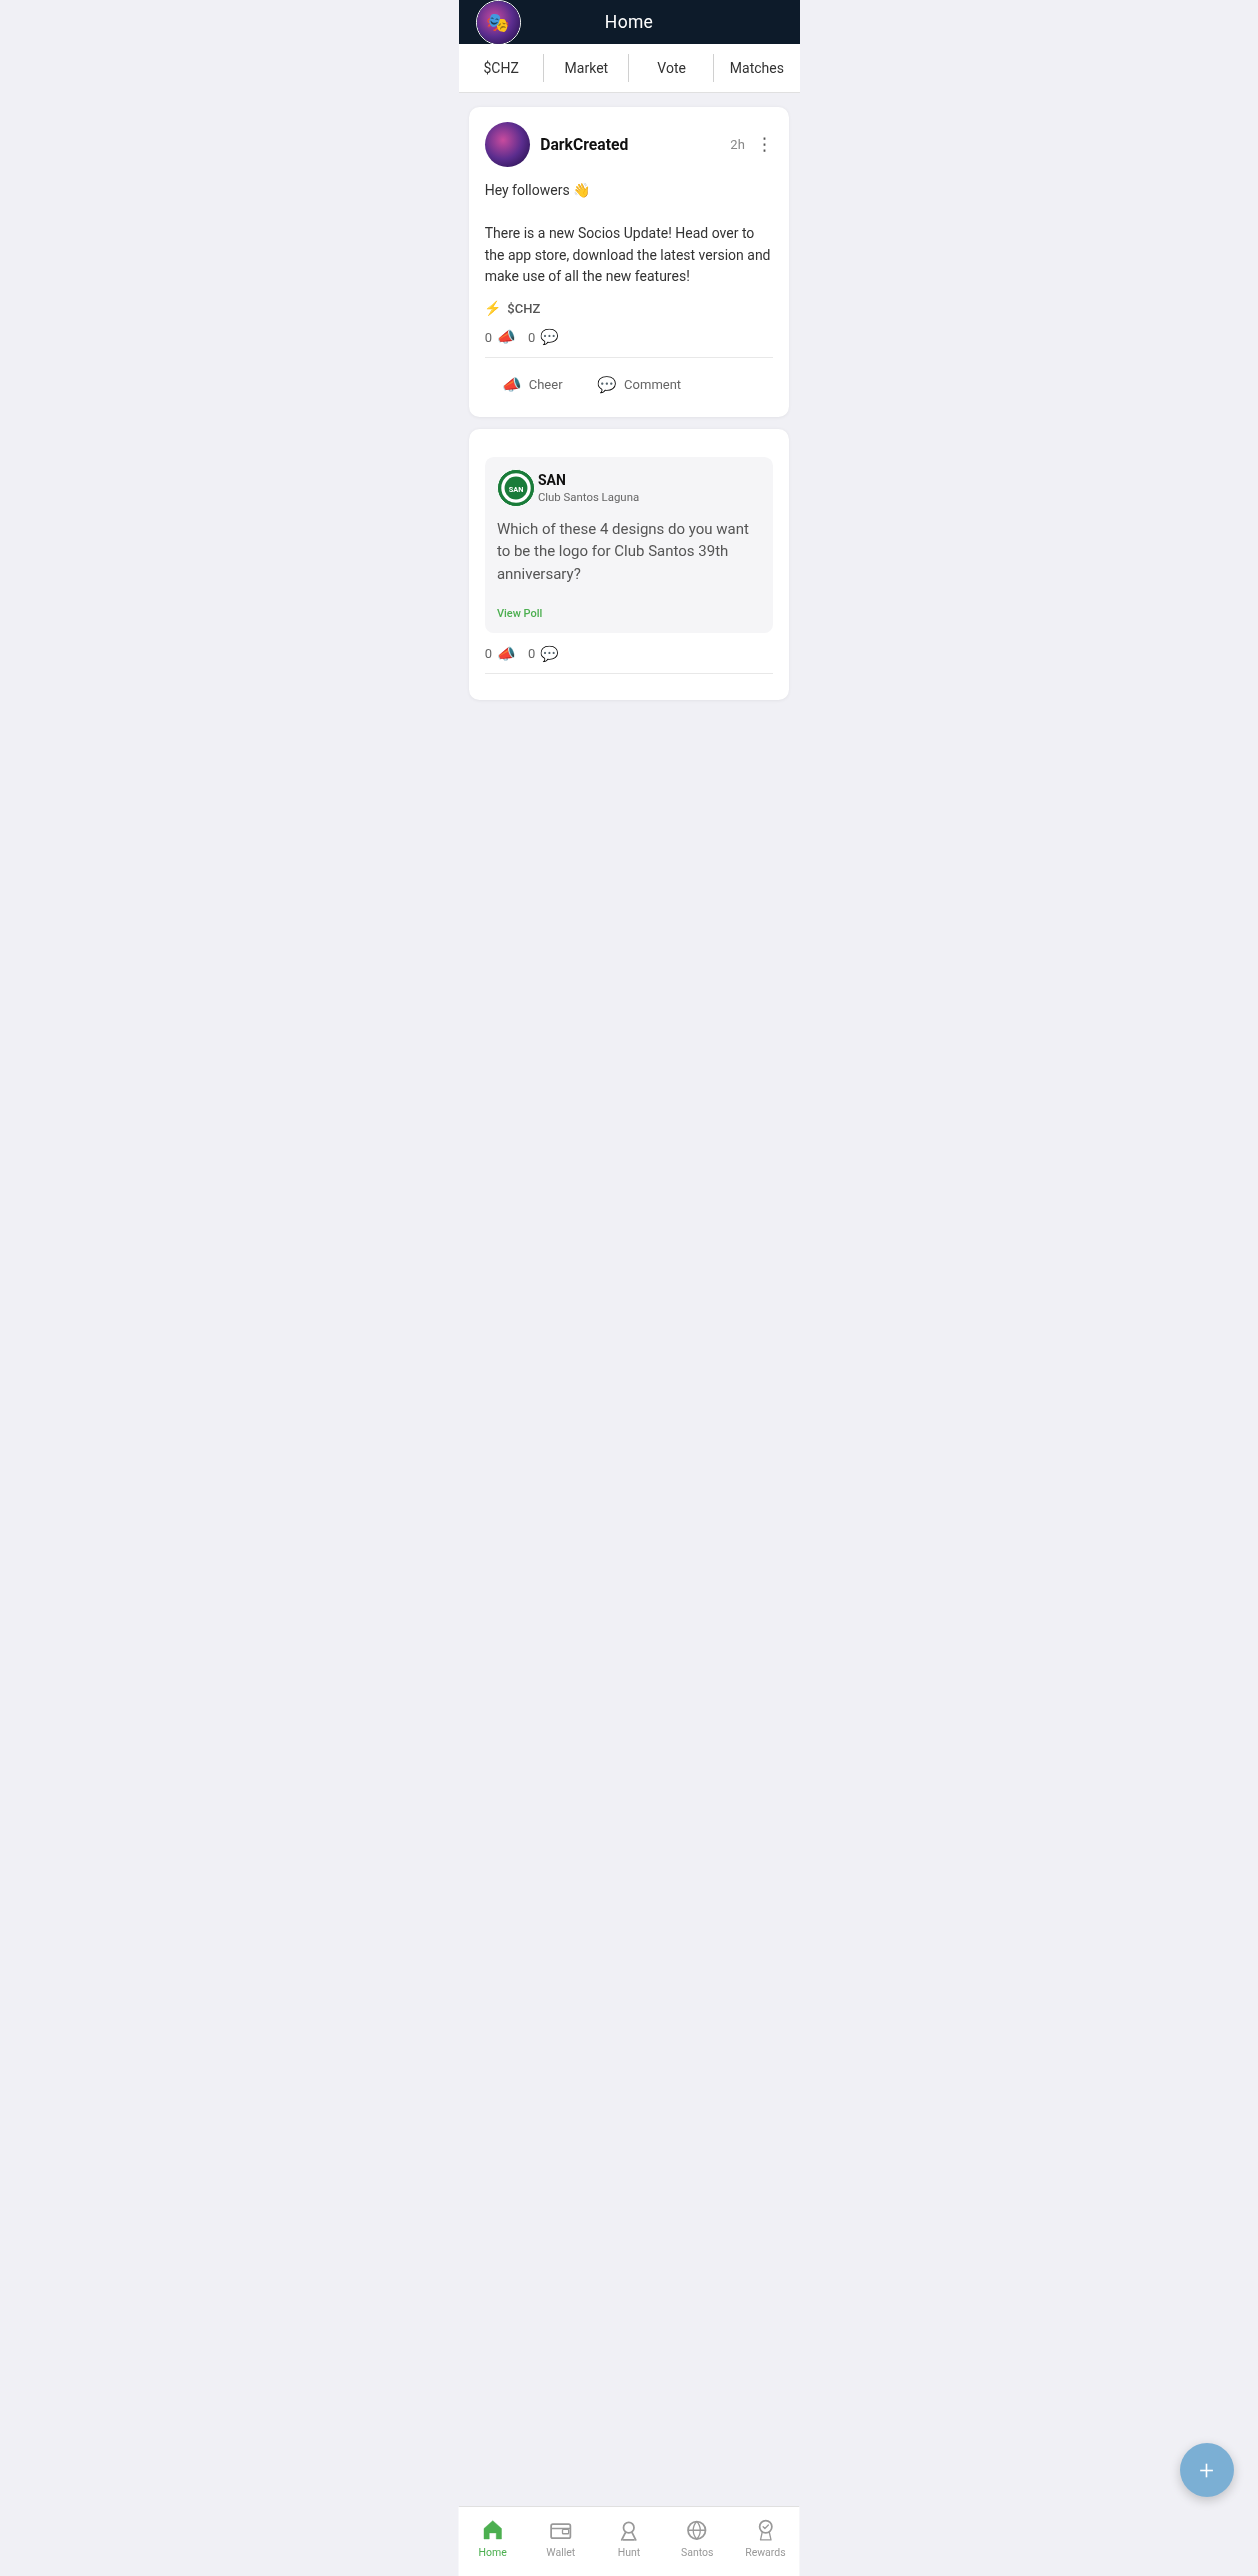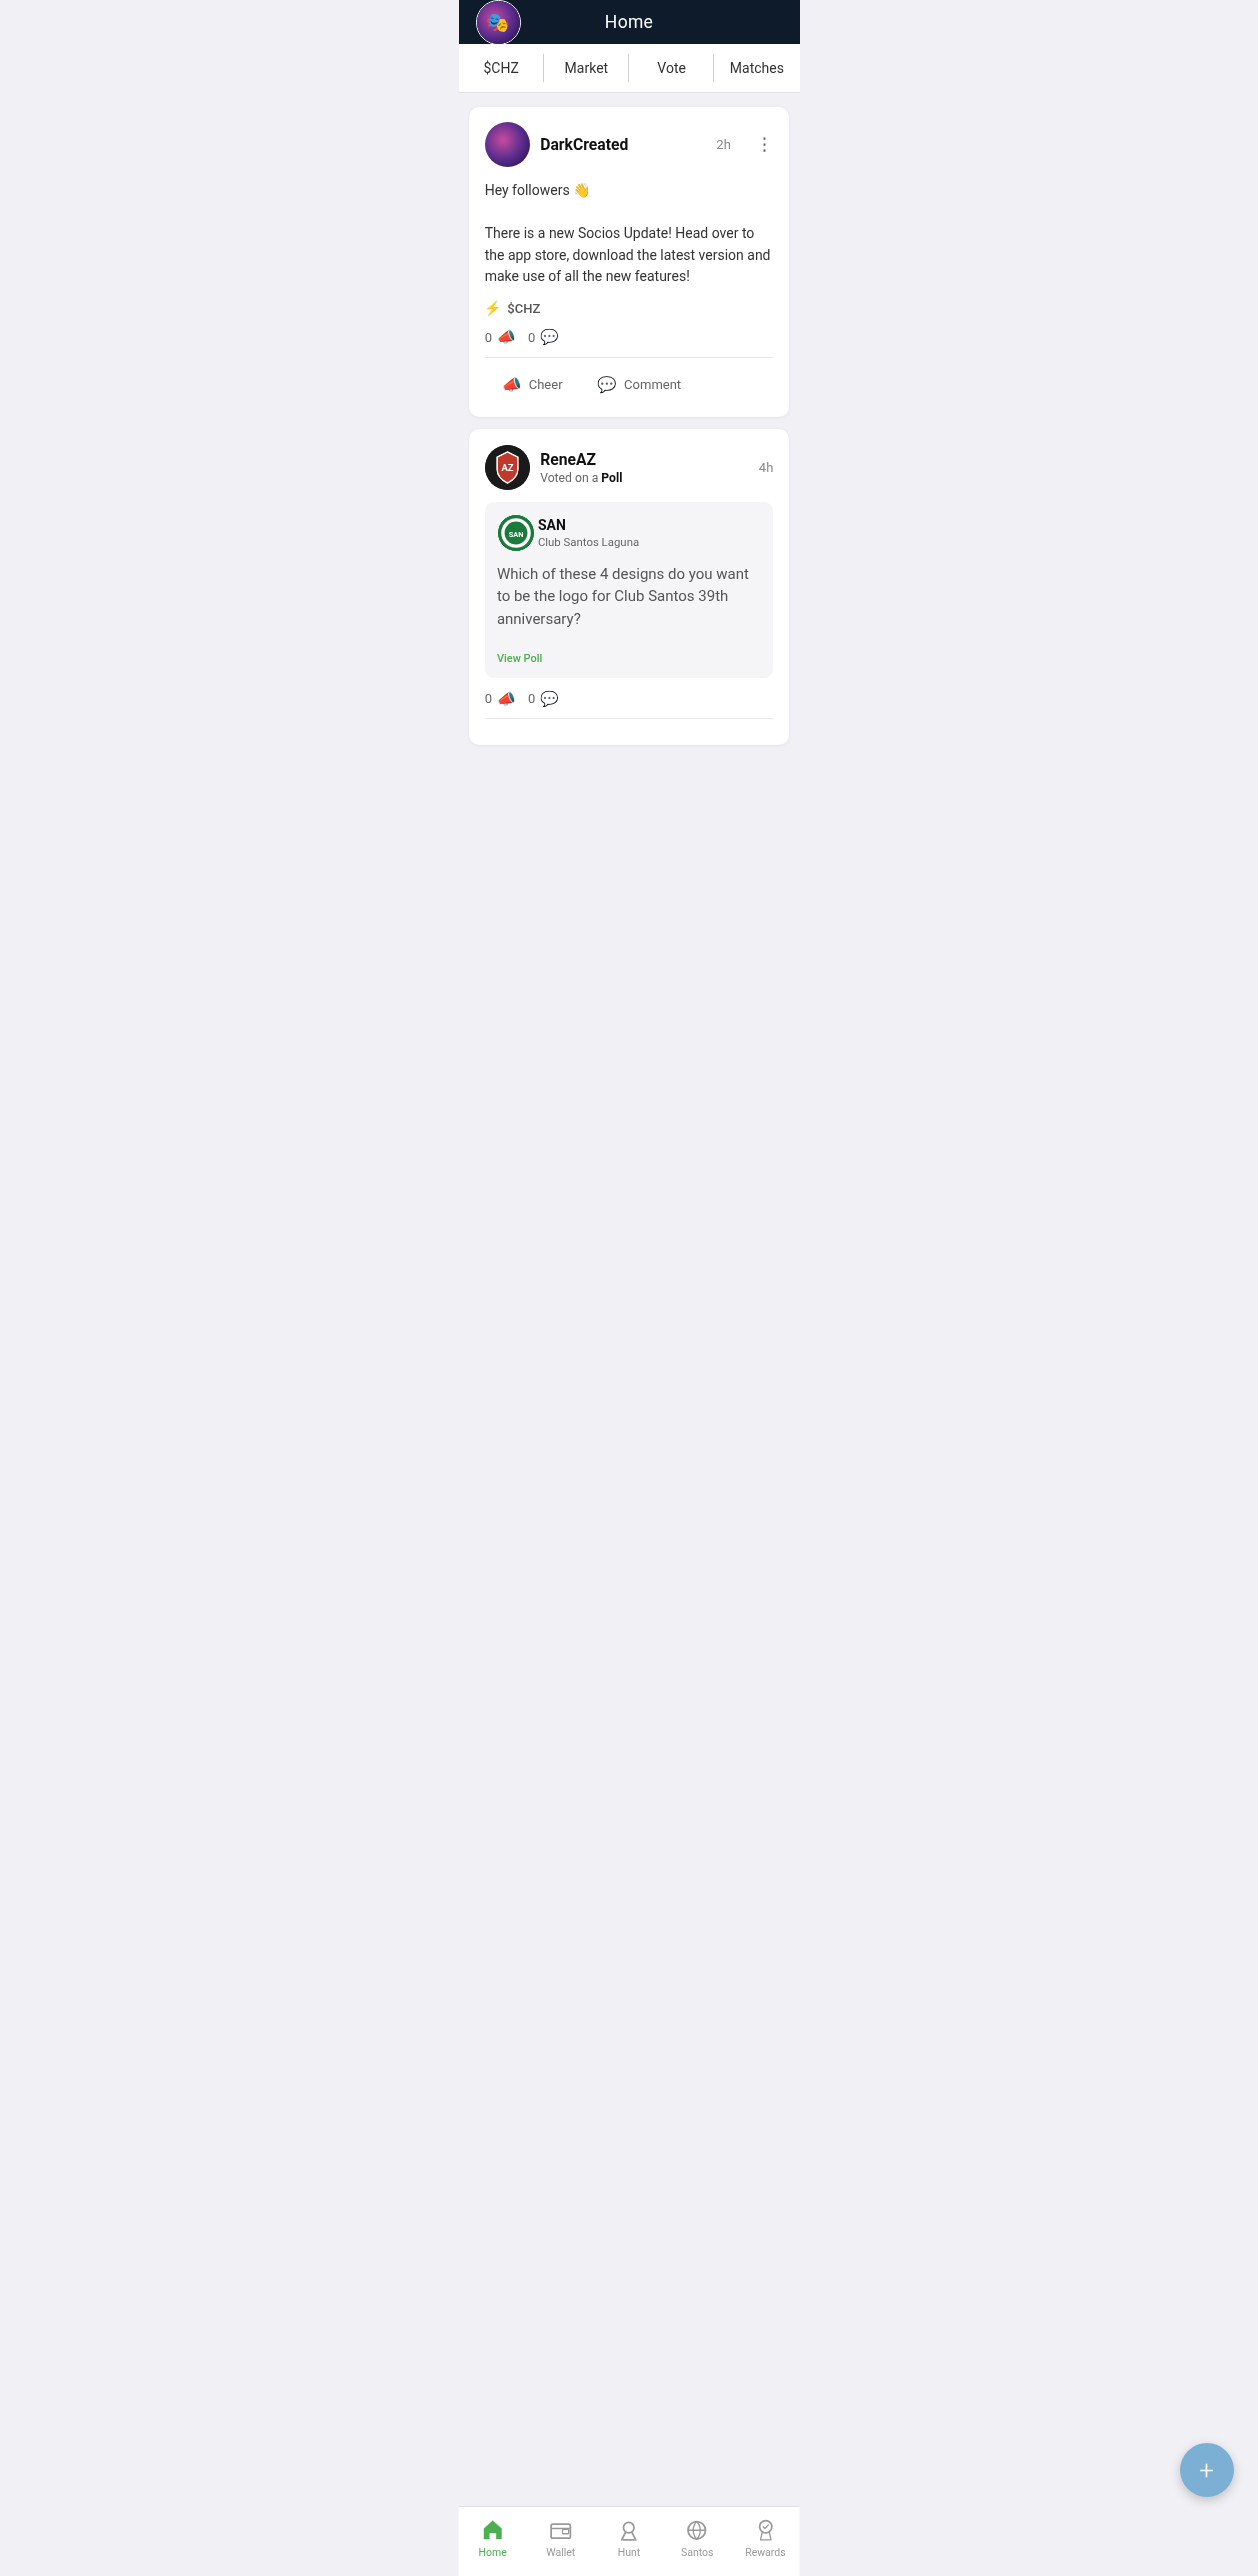--- a/index.html
+++ b/index.html
@@ -130,21 +130,21 @@
 
     .post-username {
       font-size: 15.7px;
       font-weight: 700;
       color: #111;
     }
 
     .post-meta {
       display: flex;
       align-items: center;
-      gap: 25px;
+      gap: 11px;
       color: #888;
       font-size: 13px;
     }
 
     .post-time {
       color: #888;
       font-size: 13px;
     }
 
     .post-menu-dots {
@@ -426,43 +426,20 @@
         <span>Cheer</span>
       </button>
       <button class="action-btn">
         <span class="action-btn-icon">💬</span>
         <span>Comment</span>
       </button>
     </div>
   </div>
 
   <div class="post-card">
-    <div class="post-header">
-      <div class="post-user-info">
-        <div class="reneaz-avatar">
-
-          <svg width="45" height="45" viewBox="0 0 52 52">
-            <circle cx="26" cy="26" r="26" fill="#1a1a1a"></circle>
-            <path d="M26 8 L38 14 L38 28 Q38 38 26 44 Q14 38 14 28 L14 14 Z" fill="#c0392b" stroke="#fff" stroke-width="1"></path>
-            <path d="M26 8 L38 14 L38 28 Q38 38 26 44 Q14 38 14 28 L14 14 Z" fill="none" stroke="#fff" stroke-width="1.5"></path>
-            <text x="26" y="30" text-anchor="middle" fill="white" font-size="11" font-weight="bold">AZ</text>
-          </svg>
-        </div>
-        <div>
-          <span class="post-username">ReneAZ</span>
-          <br>
-          <span class="post-user-subtitle">
-            <span>Voted on a </span><strong>Poll</strong>
-          </span>
-        </div>
-      </div>
-      <div class="post-meta">
-        <span class="post-time">4h</span>
-      </div>
-    </div>
 
     <div class="post-subcard">
       <div class="post-subcard-header">
         <div class="san-avatar">
           <svg width="38" height="38" viewBox="0 0 44 44">
             <circle cx="22" cy="22" r="22" fill="#1a7c3a"></circle>
             <circle cx="22" cy="22" r="18" fill="white"></circle>
             <circle cx="22" cy="22" r="14" fill="#1a7c3a"></circle>
             <text x="22" y="27" text-anchor="middle" fill="white" font-size="9" font-weight="bold">SAN</text>
           </svg>

